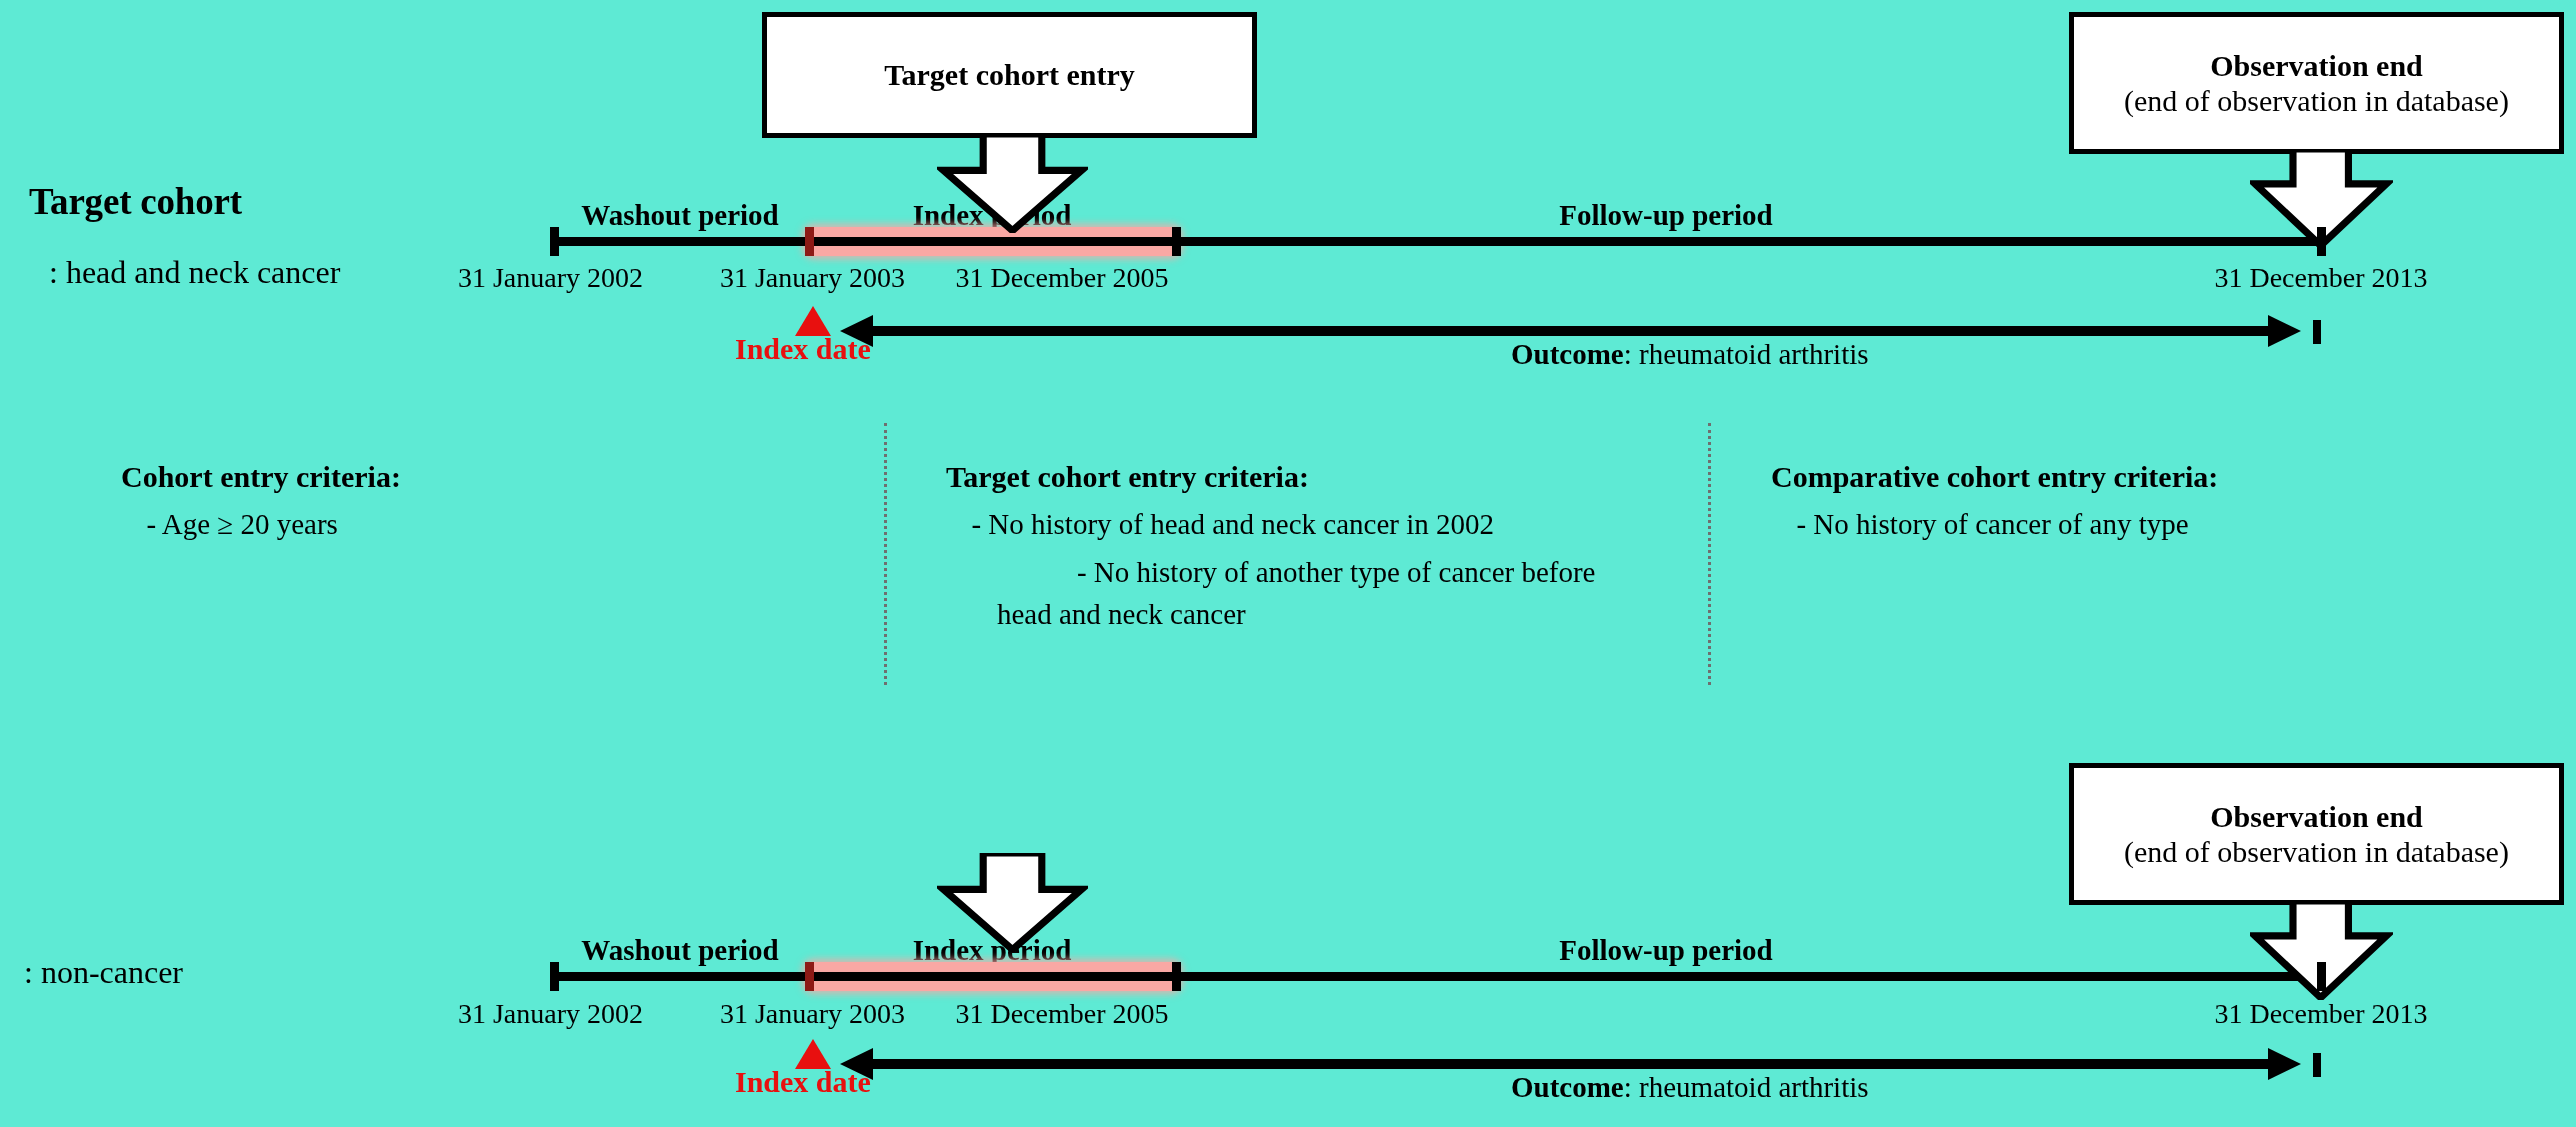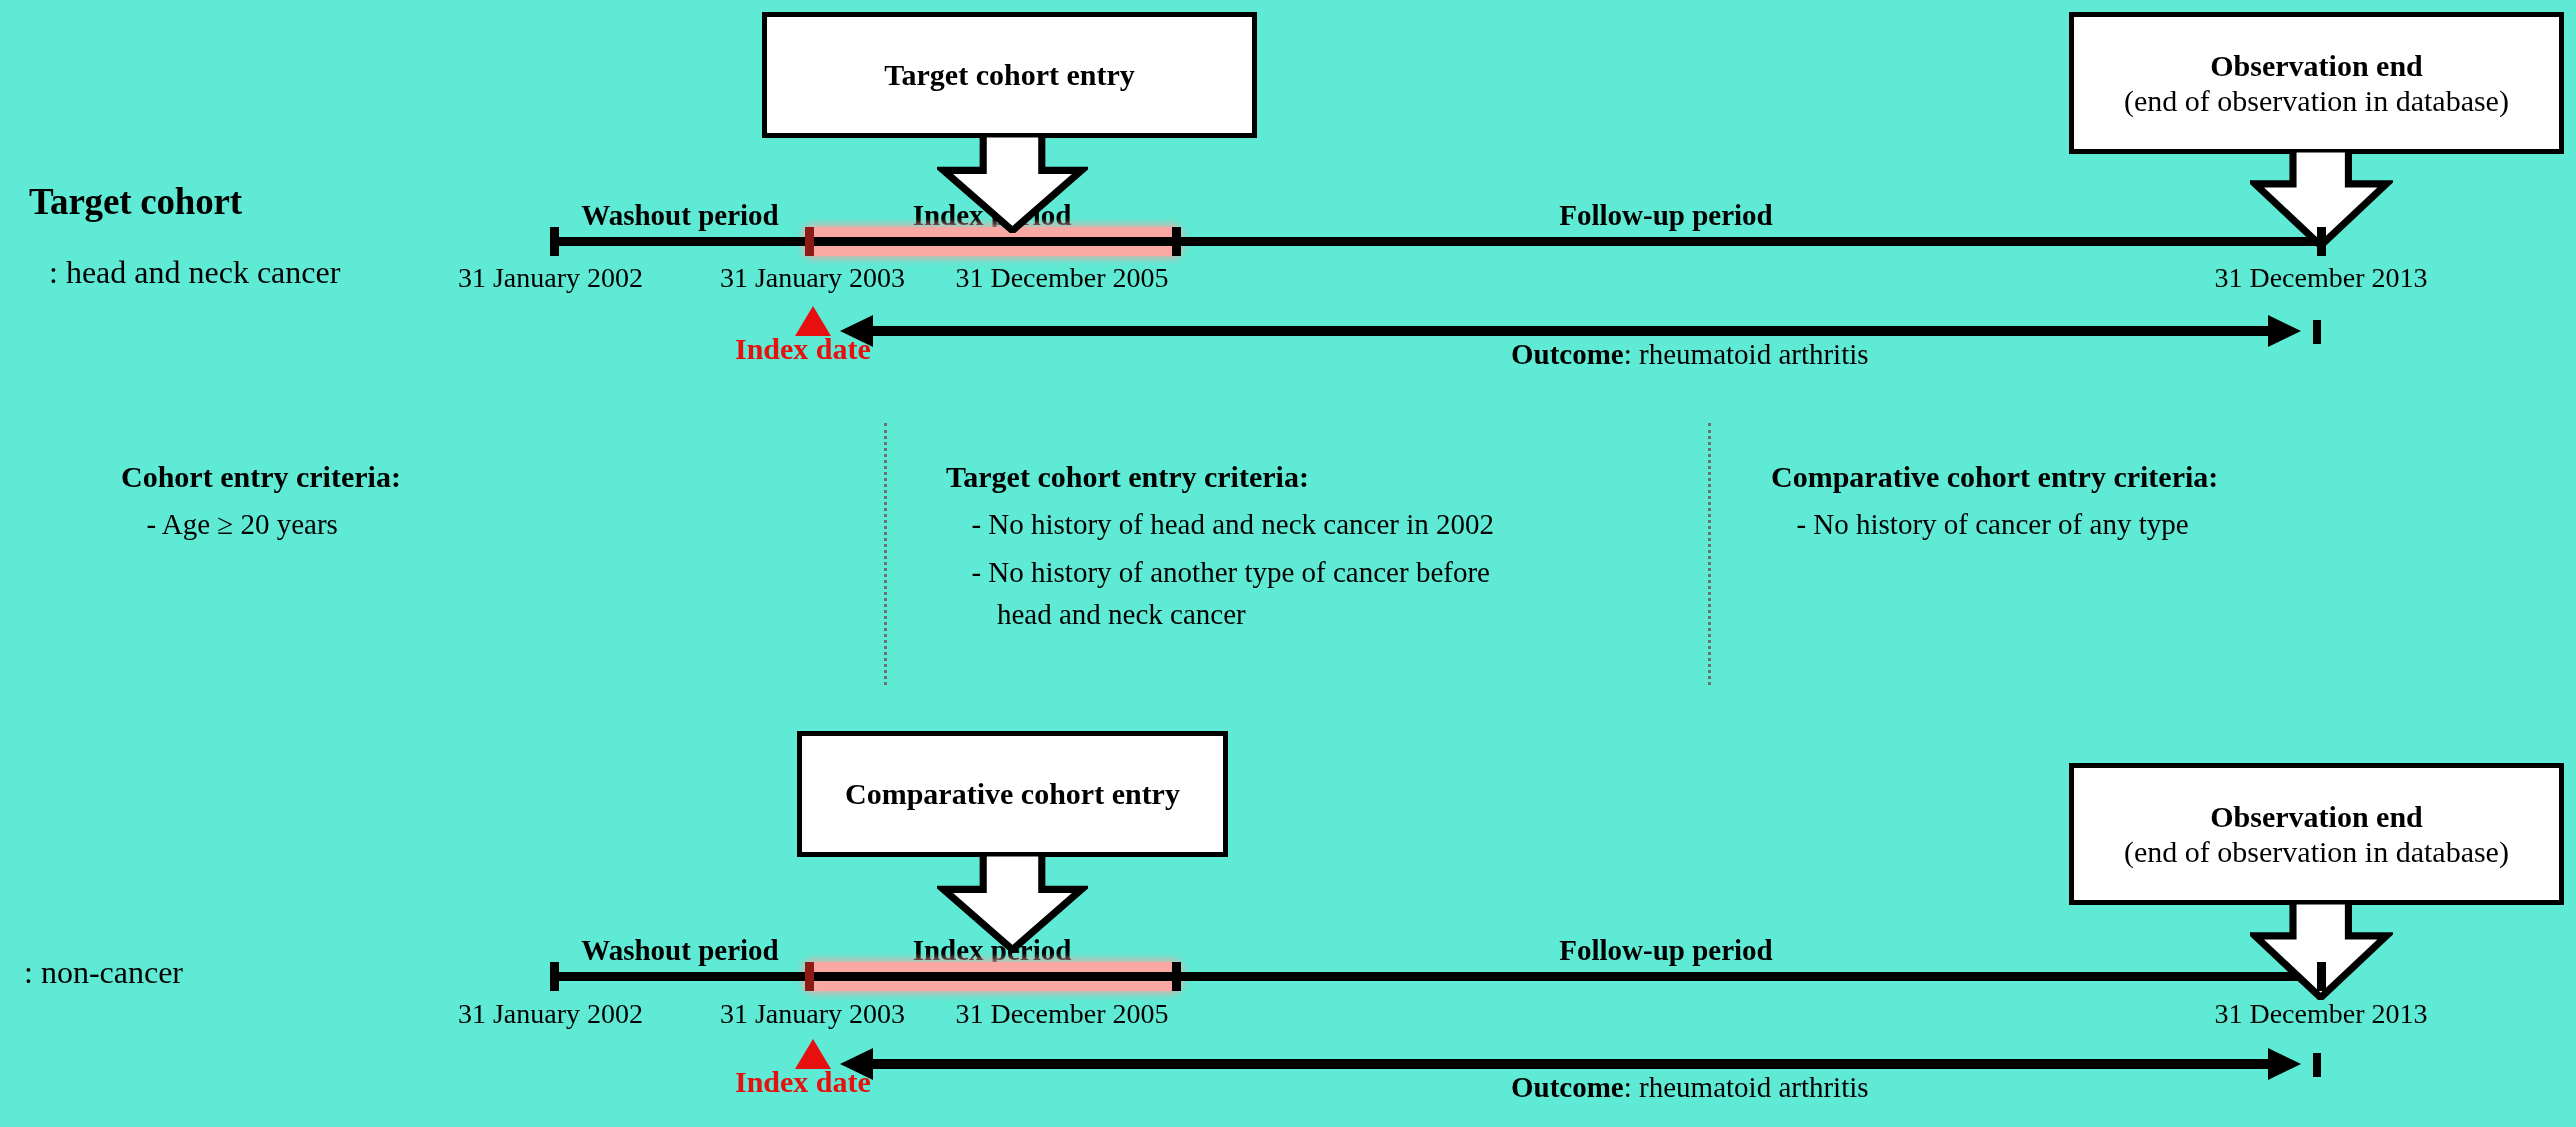--- a/index.html
+++ b/index.html
@@ -208,32 +208,29 @@
   <div class="abs dotted-divider" style="left:1708px; top:423px; height:262px;"></div>
 
   <div class="abs" style="left:121px; top:460px; width:739px;">
     <div class="criteria-head">Cohort entry criteria:</div>
     <div class="criteria-item" style="margin-top:14.3px; margin-left:25.4px;">- Age ≥ 20 years</div>
   </div>
 
   <div class="abs" style="left:946px; top:460px; width:755px;">
     <div class="criteria-head">Target cohort entry criteria:</div>
     <div class="criteria-item" style="margin-top:14.3px; margin-left:25.4px;">- No history of head and neck cancer in 2002</div>
-    <div class="criteria-item" style="margin-top:14.3px; margin-left:25.4px;">- No history of another type of cancer before</div>
+    <div class="criteria-item" style="margin-top:14.3px; margin-left:25.4px;text-align:center;">- No history of another type of cancer before</div>
     <div class="criteria-item" style="margin-top:9.5px; margin-left:51px;">head and neck cancer</div>
   </div>
 
   <div class="abs" style="left:1771px; top:460px; width:779px;">
     <div class="criteria-head">Comparative cohort entry criteria:</div>
     <div class="criteria-item" style="margin-top:14.3px; margin-left:25.4px;">- No history of cancer of any type</div>
   </div>
 
-  <div class="abs callout" style="left:797px; top:731px; width:431px; height:126px;">
-    <div class="box-title">Comparative cohort entry</div>
-  </div>
   <svg class="abs hollow-arrow" style="left:937px; top:853px;" width="151" height="99" viewBox="0 0 190 125">
     <polygon points="58,0 132,0 132,46 182,46 95,122 8,46 58,46" fill="#ffffff" stroke="#000000" stroke-width="9" stroke-linejoin="miter"></polygon>
   </svg>
 
   <div class="abs callout" style="left:2069px; top:763px; width:495px; height:142px; padding:3.2px 8px;">
     <div class="box-title">Observation end</div>
     <div class="box-sub">(end of observation in database)</div>
   </div>
   <svg class="abs hollow-arrow" style="left:2250px; top:901px;" width="143" height="99" viewBox="0 0 180 125">
     <polygon points="54,0 124,0 124,44 172,44 89,122 6,44 54,44" fill="#ffffff" stroke="#000000" stroke-width="9" stroke-linejoin="miter"></polygon>

